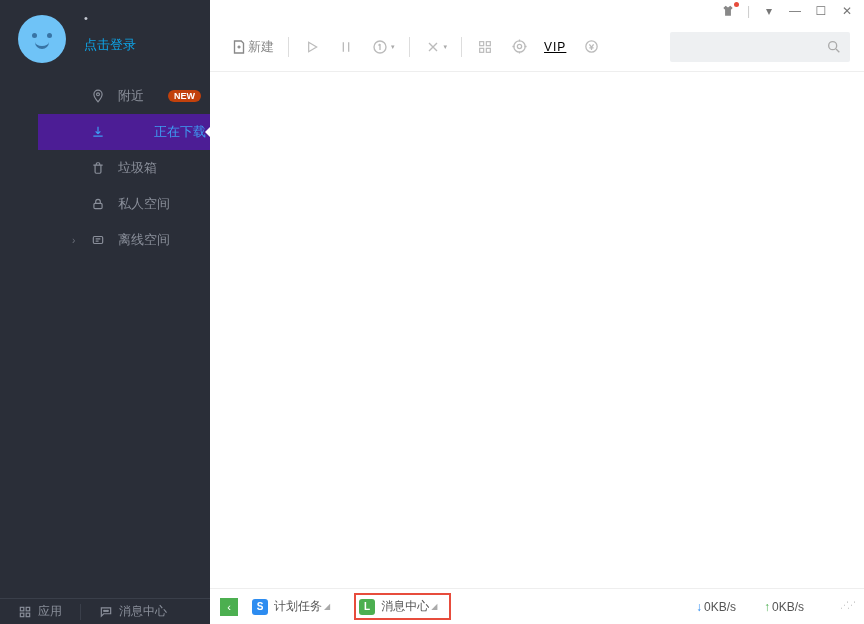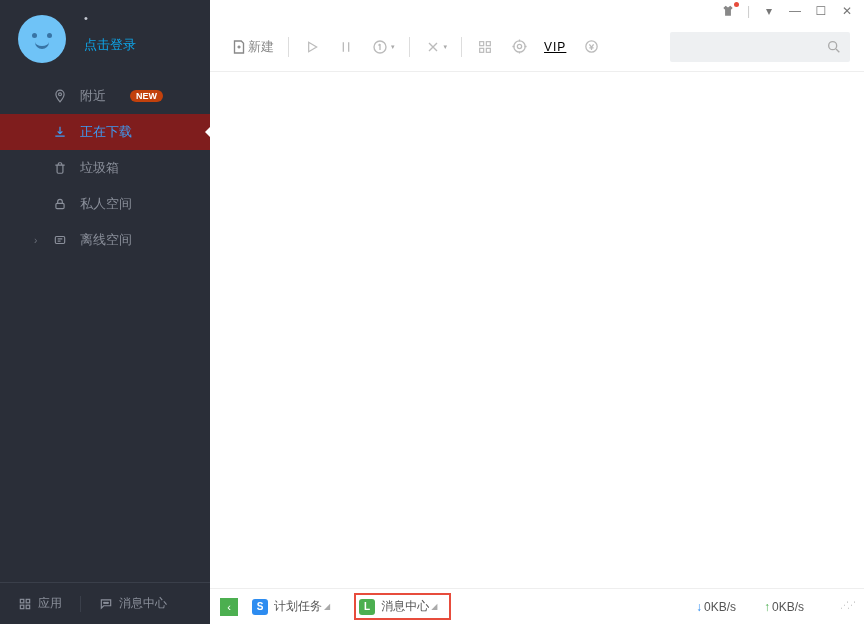--- a/index.html
+++ b/index.html
@@ -6,28 +6,28 @@
 body { width: 864px; height: 624px; display: flex; background: #fff; overflow: hidden; }
 .sidebar { width: 210px; background: #2a2e38; display: flex; flex-direction: column; color: #8a8f9a; }
 .profile { height: 78px; display: flex; align-items: center; padding: 0 18px; }
 .avatar { width: 48px; height: 48px; border-radius: 50%; background: #6fc3f7; display: flex; align-items: center; justify-content: center; position: relative; }
 .avatar .eye { width: 5px; height: 5px; background: #3874a5; border-radius: 50%; position: absolute; top: 18px; }
 .avatar .eye.l { left: 14px; } .avatar .eye.r { right: 14px; }
 .avatar .mouth { width: 14px; height: 7px; border-bottom: 3px solid #3874a5; border-radius: 0 0 14px 14px; position: absolute; bottom: 14px; }
 .login-text { margin-left: 18px; font-size: 13px; color: #0ea5e9; cursor: pointer; }
 .login-dot { color: #c5c9d2; font-size: 11px; margin-left: 18px; position: relative; top: -12px; }
 .profile-wrap { display: flex; flex-direction: column; justify-content: center; }
-.nav { flex: 0 0 auto; }
+.nav { flex: 0 0 auto; padding-left: 38px; }
 .nav-item { height: 36px; display: flex; align-items: center; padding-left: 52px; font-size: 13px; position: relative; cursor: pointer; }
-.nav-item.active { background: #7f1d1d; color: #3e9cf3; }
+.nav-item.active { background: #4c1d95; color: #3e9cf3; gap: 36px; }
 .nav-item.active::after { content: ""; position: absolute; right: -1px; top: 50%; margin-top: -6px; border: 6px solid transparent; border-right-color: #fff; }
 .nav-item .icon { width: 16px; height: 16px; margin-right: 12px; display: flex; align-items: center; justify-content: center; }
 .nav-item .expand { position: absolute; left: 34px; font-size: 10px; color: #6a6f7a; }
 .badge-new { background: #c2410c; color: #fff; font-size: 9px; font-weight: bold; padding: 1px 6px; border-radius: 8px; margin-left: 24px; }
-.bottom-bar { margin-top: auto; height: 42px; border-top: 1px solid #3a3f4a; display: flex; align-items: center; padding: 0 18px; gap: 18px; }
+.bottom-bar { margin-top: auto; height: 26px; border-top: 1px solid #3a3f4a; display: flex; align-items: center; padding: 0 18px; gap: 18px; }
 .bottom-item { display: flex; align-items: center; font-size: 12px; cursor: pointer; }
 .bottom-item .icon { margin-right: 6px; }
 .main { flex: 1; display: flex; flex-direction: column; }
 .titlebar { height: 22px; display: flex; justify-content: flex-end; align-items: center; gap: 12px; padding: 0 10px; color: #777; font-size: 12px; }
 .titlebar .tbtn { cursor: pointer; width: 14px; text-align: center; }
 .shirt { position: relative; }
 .shirt .dot { width: 5px; height: 5px; background: #e74c3c; border-radius: 50%; position: absolute; top: -2px; right: -4px; }
 .toolbar { height: 50px; display: flex; align-items: center; padding: 0 14px; gap: 4px; border-bottom: 1px solid #eee; }
 .tbutton { display: flex; align-items: center; color: #888; padding: 4px 6px; cursor: pointer; font-size: 13px; justify-content: flex-end; }
 .tbutton .icon { width: 18px; height: 18px; display: flex; align-items: center; justify-content: center; }

